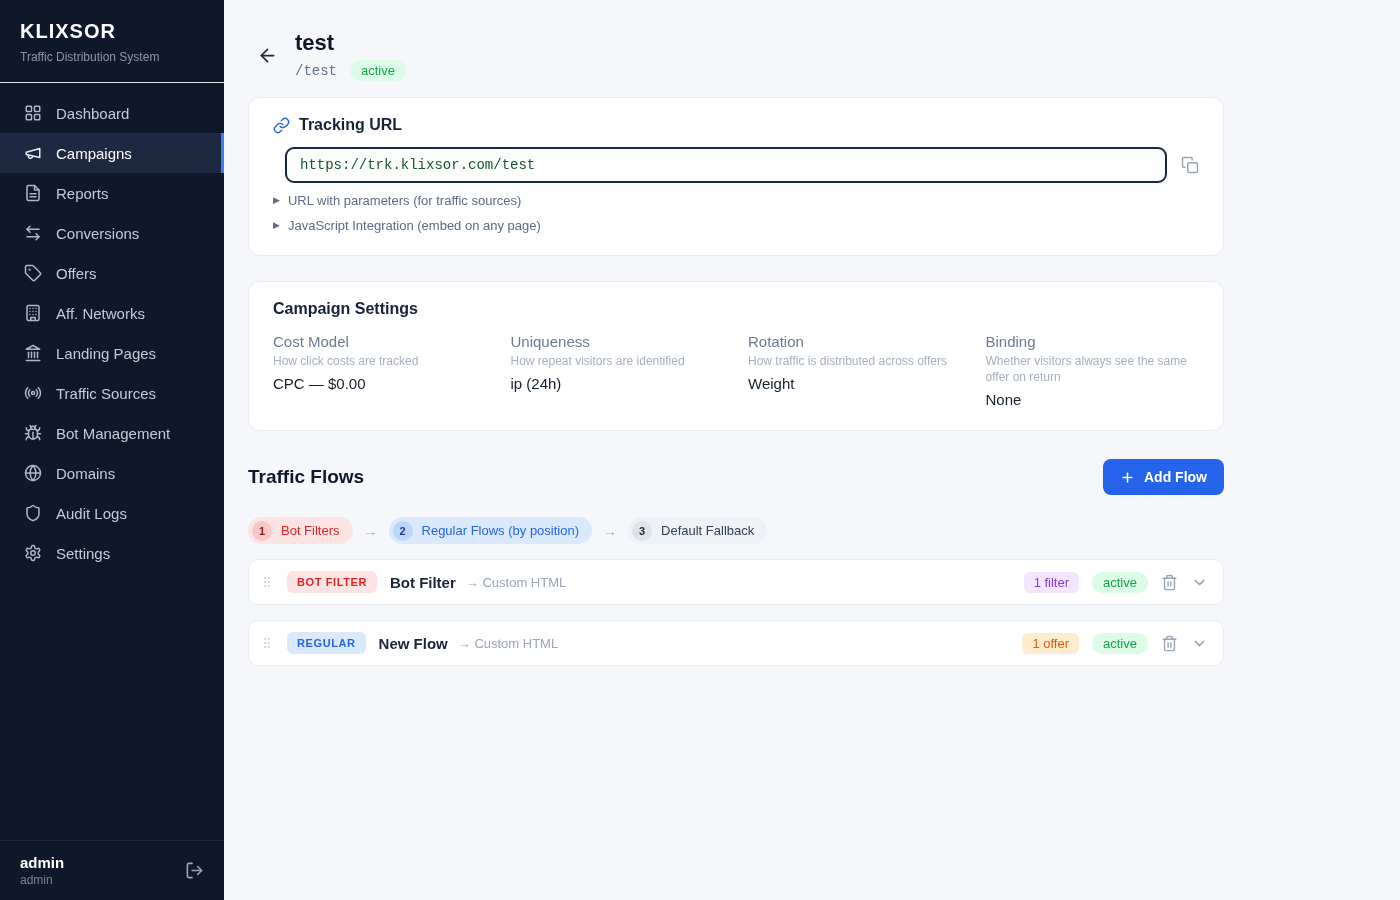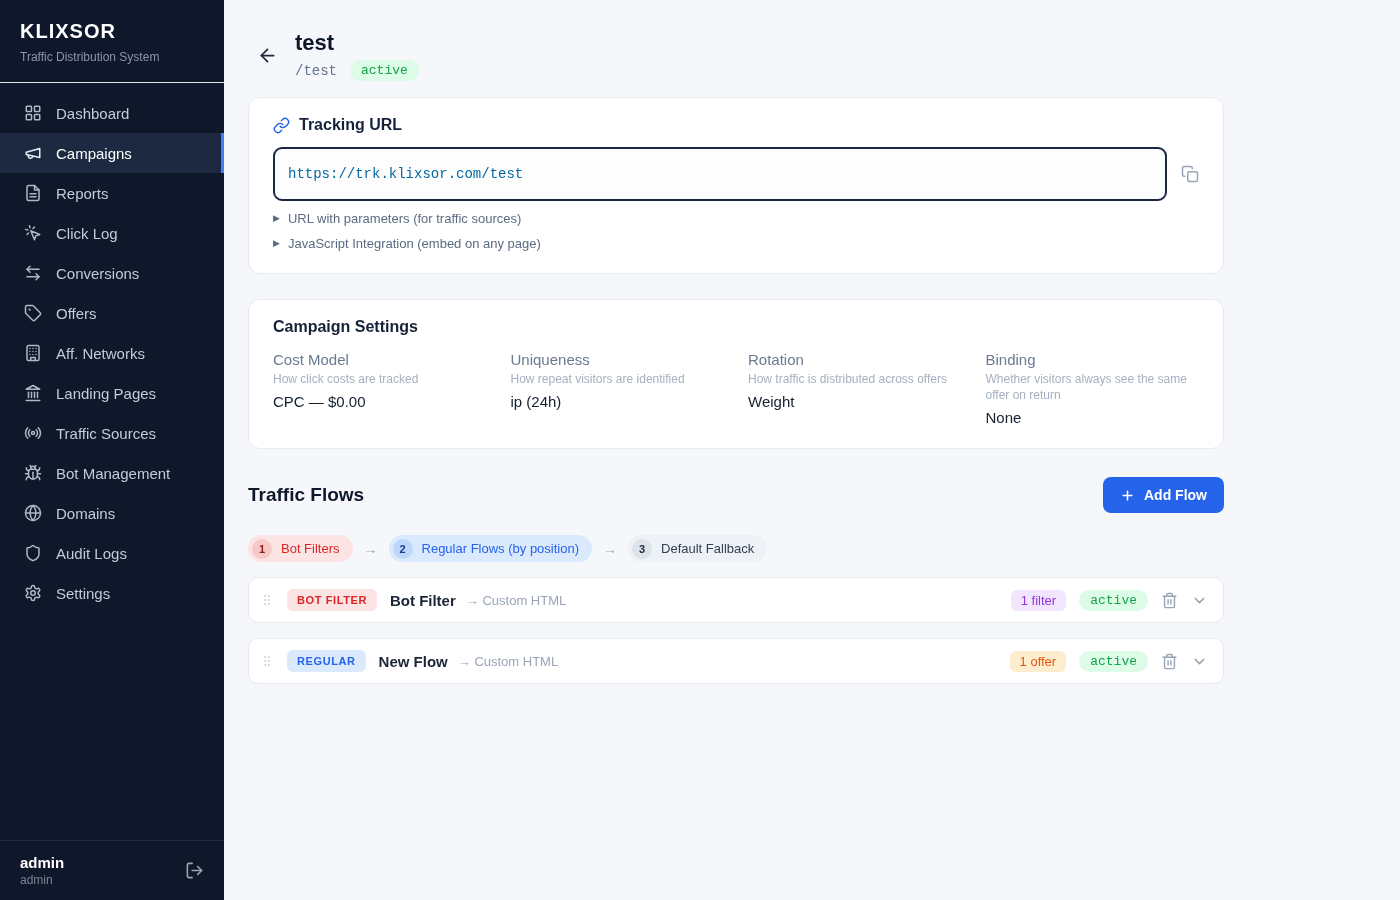--- a/index.html
+++ b/index.html
@@ -49,37 +49,37 @@
   .content { width: 976px; }
 
   .page-header { display: flex; align-items: center; gap: 17px; padding-left: 9px; margin: 6px 0 16px; }
   .back-btn { background: none; border: none; color: #1e293b; cursor: pointer; display: flex; }
   .back-btn svg { width: 21px; height: 21px; }
   .page-title { font-size: 22px; font-weight: 800; color: #0f172a; }
   .slug-row { display: flex; align-items: center; gap: 13px; margin-top: 4px; }
   .slug { font-family: "Liberation Mono", "DejaVu Sans Mono", monospace; font-size: 14px; color: #64748b; }
   .badge-green {
     background: #dcfce7; color: #16a34a;
-    font-size: 13px; padding: 3px 11px; border-radius: 999px; font-family: Liberation Mono, monospace;
+    font-size: 13px; padding: 3px 11px; border-radius: 999px;
   }
 
   .card {
     background: #ffffff; border: 1px solid #e6ebf2; border-radius: 12px;
     padding: 18px 24px 22px;
   }
   .card-heading { display: flex; align-items: center; gap: 9px; font-size: 16px; font-weight: 700; color: #16213a; }
   .card-heading svg { width: 17px; height: 17px; color: #2563eb; }
 
   .url-row { display: flex; align-items: center; gap: 14px; margin-top: 13px; }
   .url-input {
-    flex: 1; height: 54px;
+    flex: 1; height: 36px;
     border: 2px solid #1b2740; border-radius: 9px;
     padding: 0 13px; background: #fdfdfe;
     font-family: "Liberation Mono", "DejaVu Sans Mono", monospace;
-    font-size: 14px; color: #0369a1; outline: none;
+    font-size: 14px; color: #14532d; outline: none; margin-left: 12px;
   }
   .copy-btn { background: none; border: none; color: #9aa5b5; cursor: pointer; display: flex; }
   .copy-btn svg { width: 18px; height: 18px; }
 
   .collapsible { display: flex; align-items: center; gap: 8px; margin-top: 10px; font-size: 13px; color: #5b6b82; cursor: pointer; }
   .collapsible .marker { font-size: 9px; line-height: 1; color: #5b6b82; }
 
   .settings-card { margin-top: 25px; }
   .settings-grid { display: grid; grid-template-columns: repeat(4, 1fr); gap: 24px; margin-top: 15px; }
   .s-label { font-size: 15px; color: #6b7a90; }
@@ -162,32 +162,20 @@
       <div class="nav-item">
         <span class="nav-icon">
           <svg viewBox="0 0 24 24" fill="none" stroke="currentColor" stroke-width="2" stroke-linecap="round" stroke-linejoin="round">
               <path d="M14 2H6a2 2 0 0 0-2 2v16a2 2 0 0 0 2 2h12a2 2 0 0 0 2-2V8Z"></path>
               <path d="M14 2v6h6"></path>
               <path d="M16 13H8"></path>
               <path d="M16 17H8"></path>
             </svg>
         </span>
         <span>Reports</span>
-      </div>
-      <div class="nav-item">
-        <span class="nav-icon">
-          <svg viewBox="0 0 24 24" fill="none" stroke="currentColor" stroke-width="2" stroke-linecap="round" stroke-linejoin="round">
-              <path d="m9 9 5 12 1.8-5.2L21 14Z"></path>
-              <path d="M7.2 2.2 8 5.1"></path>
-              <path d="m5.1 8-2.9-.8"></path>
-              <path d="M14 4.1 12 6"></path>
-              <path d="m6 12-1.9 2"></path>
-            </svg>
-        </span>
-        <span>Click Log</span>
       </div>
       <div class="nav-item">
         <span class="nav-icon">
           <svg viewBox="0 0 24 24" fill="none" stroke="currentColor" stroke-width="2" stroke-linecap="round" stroke-linejoin="round">
               <path d="M8 3 4 7l4 4"></path>
               <path d="M4 7h16"></path>
               <path d="m16 21 4-4-4-4"></path>
               <path d="M20 17H4"></path>
             </svg>
         </span>

